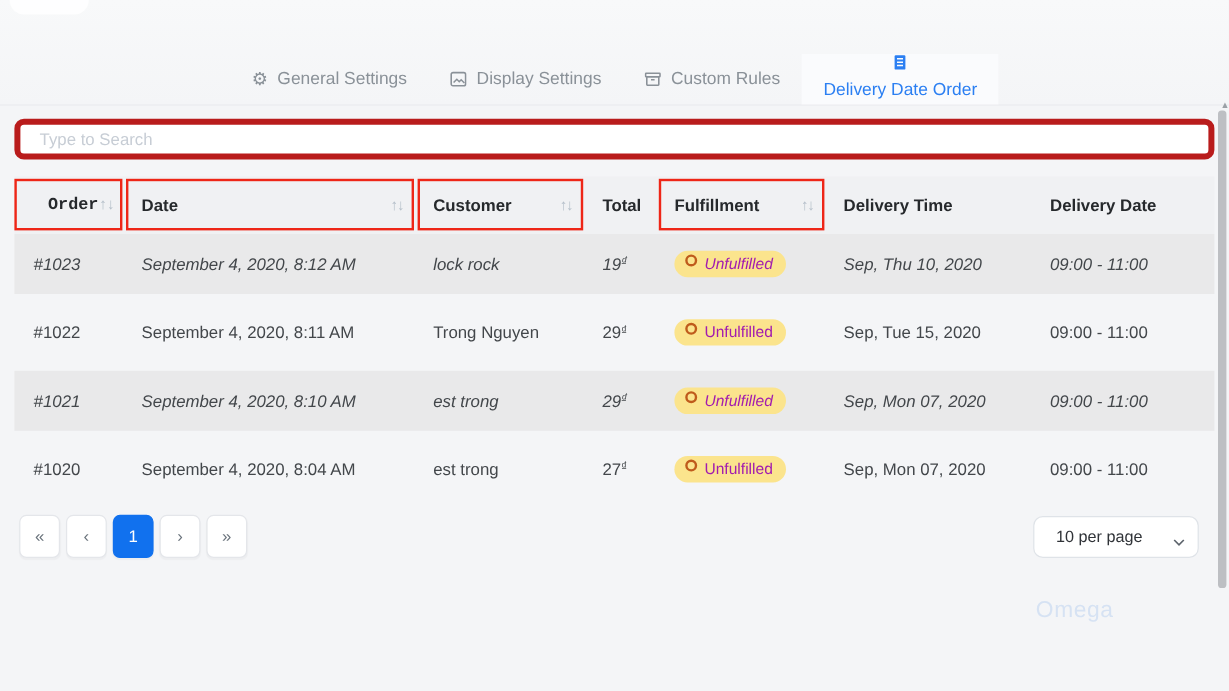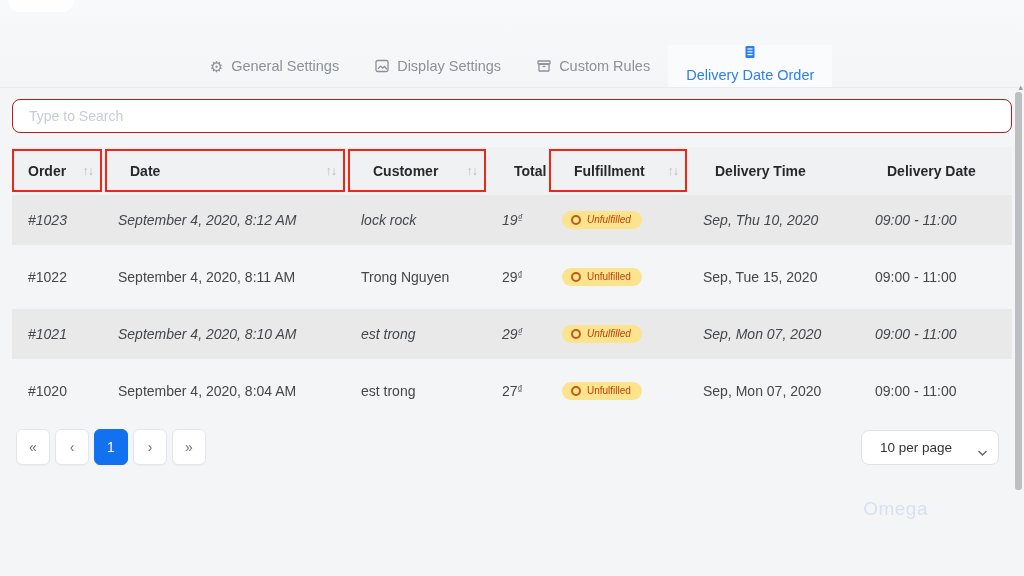--- a/index.html
+++ b/index.html
@@ -18,43 +18,43 @@
   .topbar { height:88px; display:flex; align-items:flex-end; justify-content:center;
     background:linear-gradient(#f8f9fa,#f4f5f7); border-bottom:1px solid #e9ebee; }
   .tab { display:flex; align-items:center; gap:8px; height:42px; padding:0 18px;
     font-size:14.5px; color:#8a9198; cursor:pointer; white-space:nowrap; }
   .tab .glyph-icon { font-size:15px; line-height:1; color:#8a9198; }
   .tab svg { display:block; }
   .tab.active { color:#2b7ff2; background:#fafbfd;flex-direction:column; }
 
   
   .search-row { padding:11px 12px 0 12px; }
-  .search-input { width:100%; height:34px; border:1px solid #b91c1c; border-radius:8px;
+  .search-input { width:100%; height:34px; border:5px solid #b91c1c; border-radius:8px;
     background:#fff; padding:0 16px; font-size:14px; color:#43474b; outline:none;
     font-family:"Liberation Sans", sans-serif; }
   .search-input::placeholder { color:#c7cdd5; }
 
   
   .table { margin:14px 12px 0 12px; }
   .grid { display:grid; grid-template-columns:93px 243px 141px 60px 141px 172px auto; }
   .thead { background:#f0f1f3; height:48px; }
   .hc { position:relative; display:flex; align-items:center; height:48px;
-    padding-left:25px; padding-right:12px; font-size:14px; font-weight:bold; color:#26292c; }
-  .hc.first { padding-left:16px; }
+    padding-left:13px; padding-right:12px; font-size:14px; font-weight:bold; color:#26292c; }
+  .hc.first { padding-left:28px;font-family:Liberation Mono, monospace; }
   .red-box { position:absolute; left:0; right:3px; top:2px; bottom:3px;
     border:2px solid #ee2617; pointer-events:none; }
   .sort { margin-left:auto; color:#b6c0ca; font-size:12.5px; font-weight:normal;
     letter-spacing:-1px; }
   .trow { height:50px; margin-bottom:7px; align-items:center; font-size:14px; color:#43474b; }
   .trow.stripe { background:#e9e9ea;font-style:italic; }
   .td { padding-left:13px; }
   .td.first { padding-left:16px; }
   .dong { font-size:10px; vertical-align:top; position:relative; top:1px; }
-  .badge { display:inline-flex; align-items:center; gap:6px; background:#fbe48d;
-    border-radius:12px; padding:3px 11px 4px 9px; font-size:10px; color:#c2410c; }
+  .badge { display:inline-flex; gap:6px; background:#fbe48d;
+    border-radius:12px; padding:3px 11px 4px 9px; font-size:13px; color:#a21caf; }
   .badge-ring { width:10px; height:10px; border:2px solid #bf5b1b; border-radius:50%;
     display:inline-block; }
 
   
   .bottom-row { margin:13px 25px 0 16px; display:flex; align-items:center;
     justify-content:space-between; }
   .pagination { display:flex; gap:5px; }
   .page-btn { width:34px; height:36px; background:#fff; border:1px solid #e4e6ea;
     border-radius:6px; color:#6a737c; font-size:14px; cursor:pointer;
     font-family:"Liberation Sans", sans-serif; box-shadow:0 1px 1px rgba(0,0,0,.03); }

